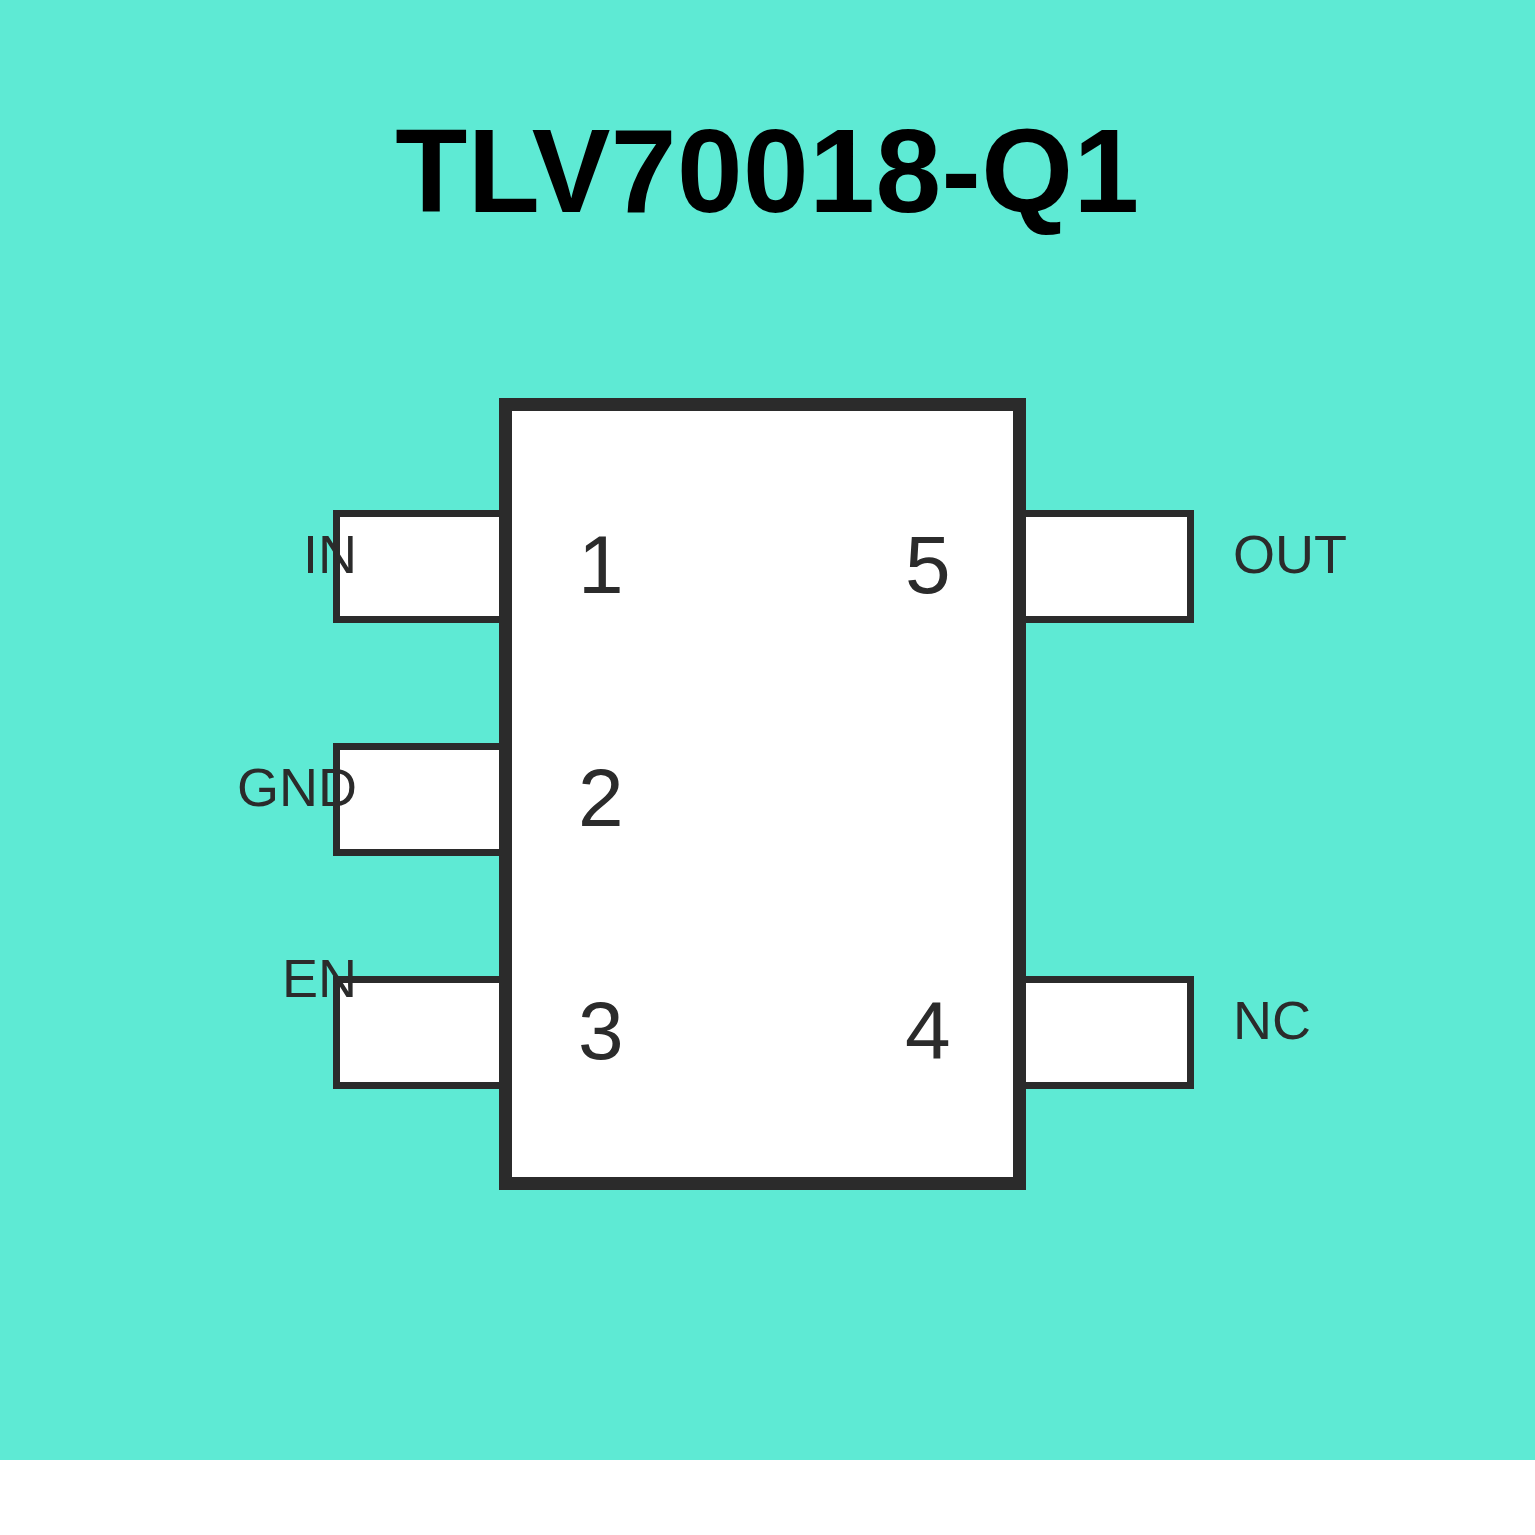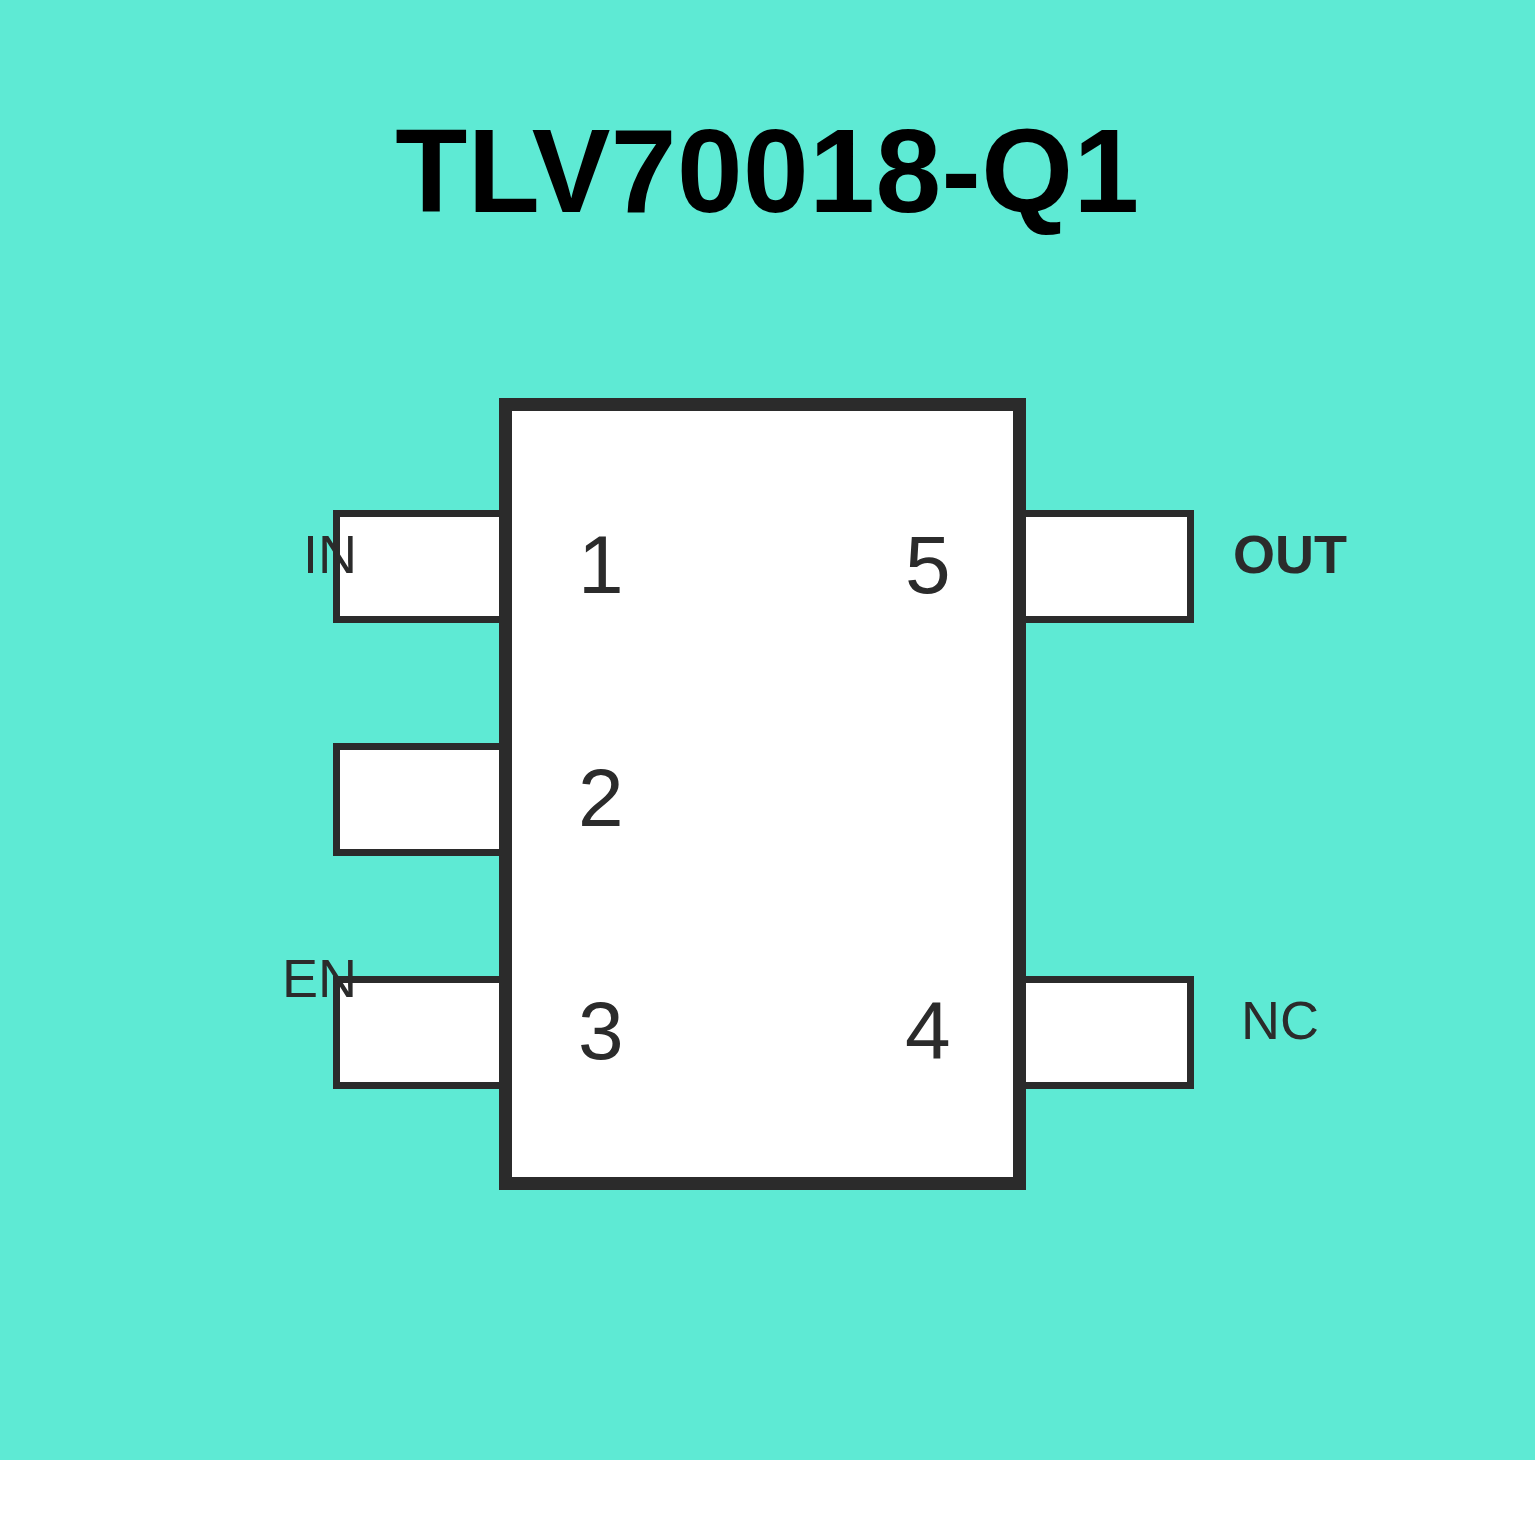--- a/index.html
+++ b/index.html
@@ -95,22 +95,22 @@
     right: 1218px;  
     text-align: right;
   }
   .pin-label.side-right {
     left: 1233px;
     text-align: left;
   }
   #pin-label-in   { top: 527px; }
   #pin-label-gnd  { top: 760px; }
   #pin-label-en   { top: 951px; }
-  #pin-label-out  { top: 527px; font-weight: bold; }
-  #pin-label-nc   { top: 993px; margin-left: 8px; }
+  #pin-label-out  { top: 527px; }
+  #pin-label-nc   { top: 993px; }
 </style>
 </head>
 <body>
 
 <div id="canvas">
 
   <div id="part-title">TLV70018-Q1</div>
 
   <div class="pin-lead left" id="pin-lead-1"></div>
   <div class="pin-lead left" id="pin-lead-2"></div>
@@ -120,17 +120,18 @@
 
   <div id="package-body"></div>
 
   <div class="pin-number col-left" id="pin-number-1">1</div>
   <div class="pin-number col-left" id="pin-number-2">2</div>
   <div class="pin-number col-left" id="pin-number-3">3</div>
   <div class="pin-number col-right" id="pin-number-5">5</div>
   <div class="pin-number col-right" id="pin-number-4">4</div>
 
   <div class="pin-label side-left" id="pin-label-in">IN</div>
+  <div class="pin-label side-left" id="pin-label-gnd">GND</div>
   <div class="pin-label side-left" id="pin-label-en">EN</div>
   <div class="pin-label side-right" id="pin-label-out">OUT</div>
   <div class="pin-label side-right" id="pin-label-nc">NC</div>
 
 </div>
 
 </body></html>

